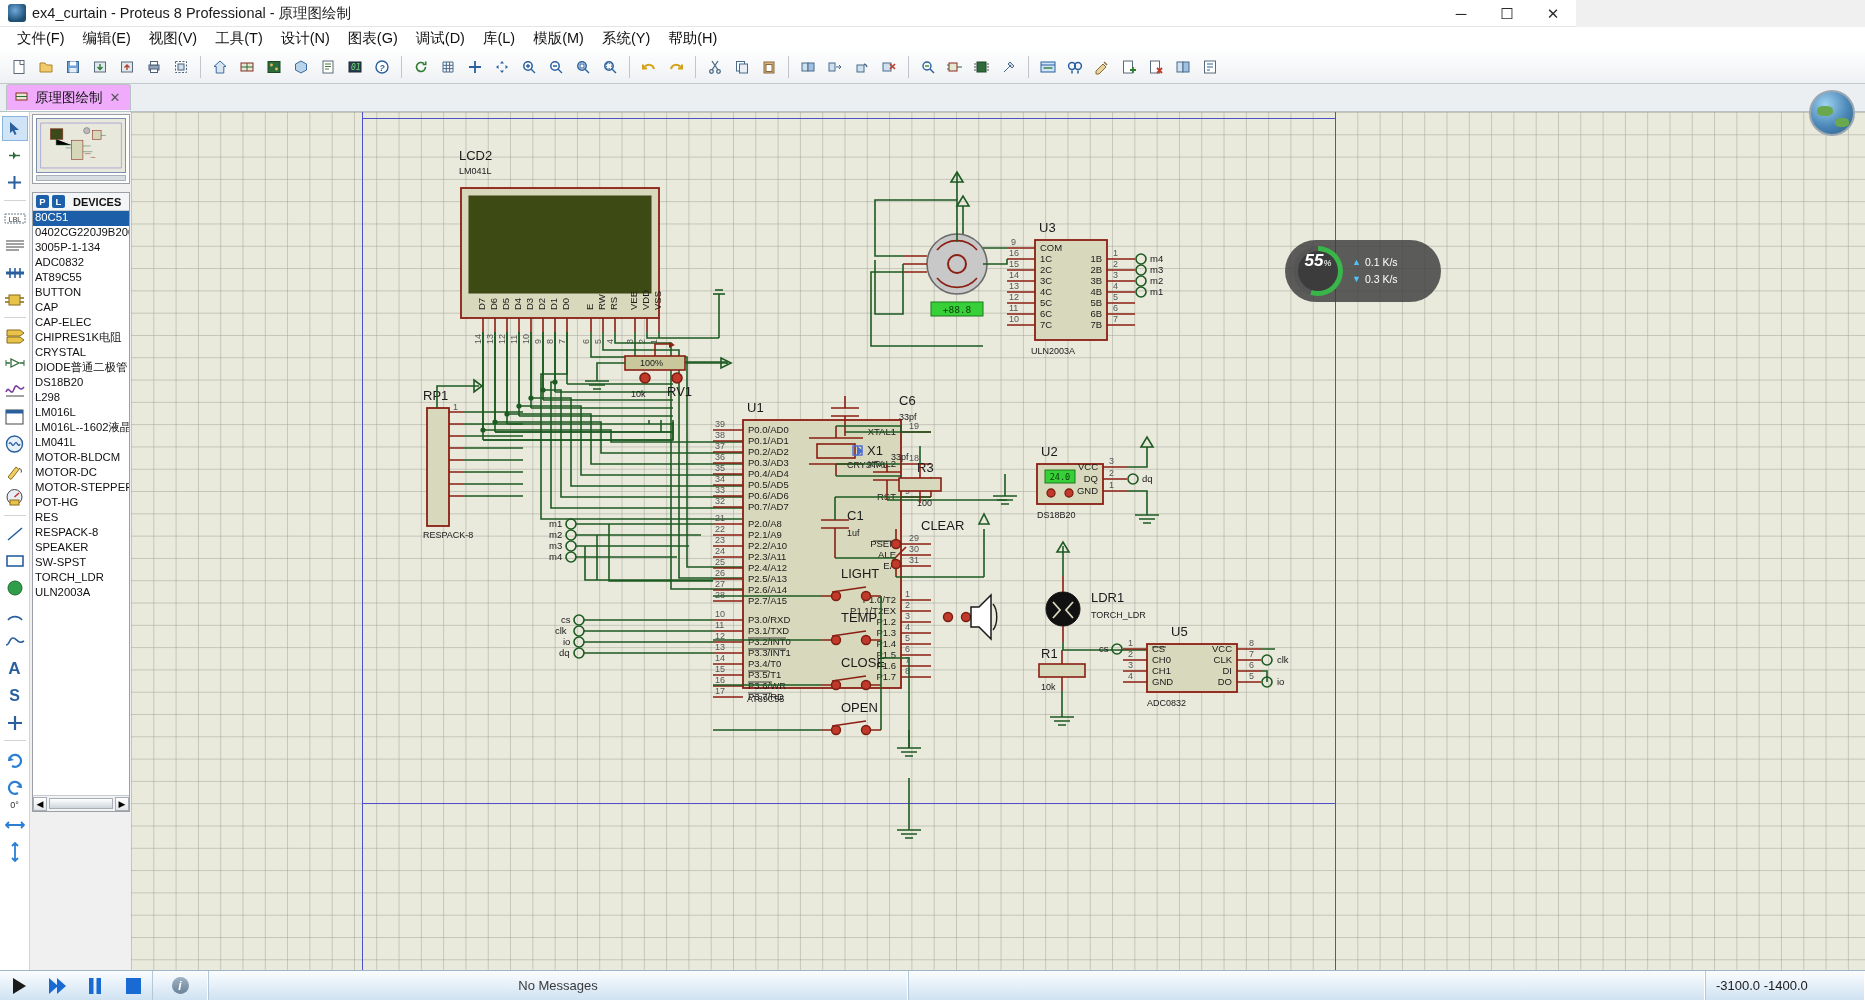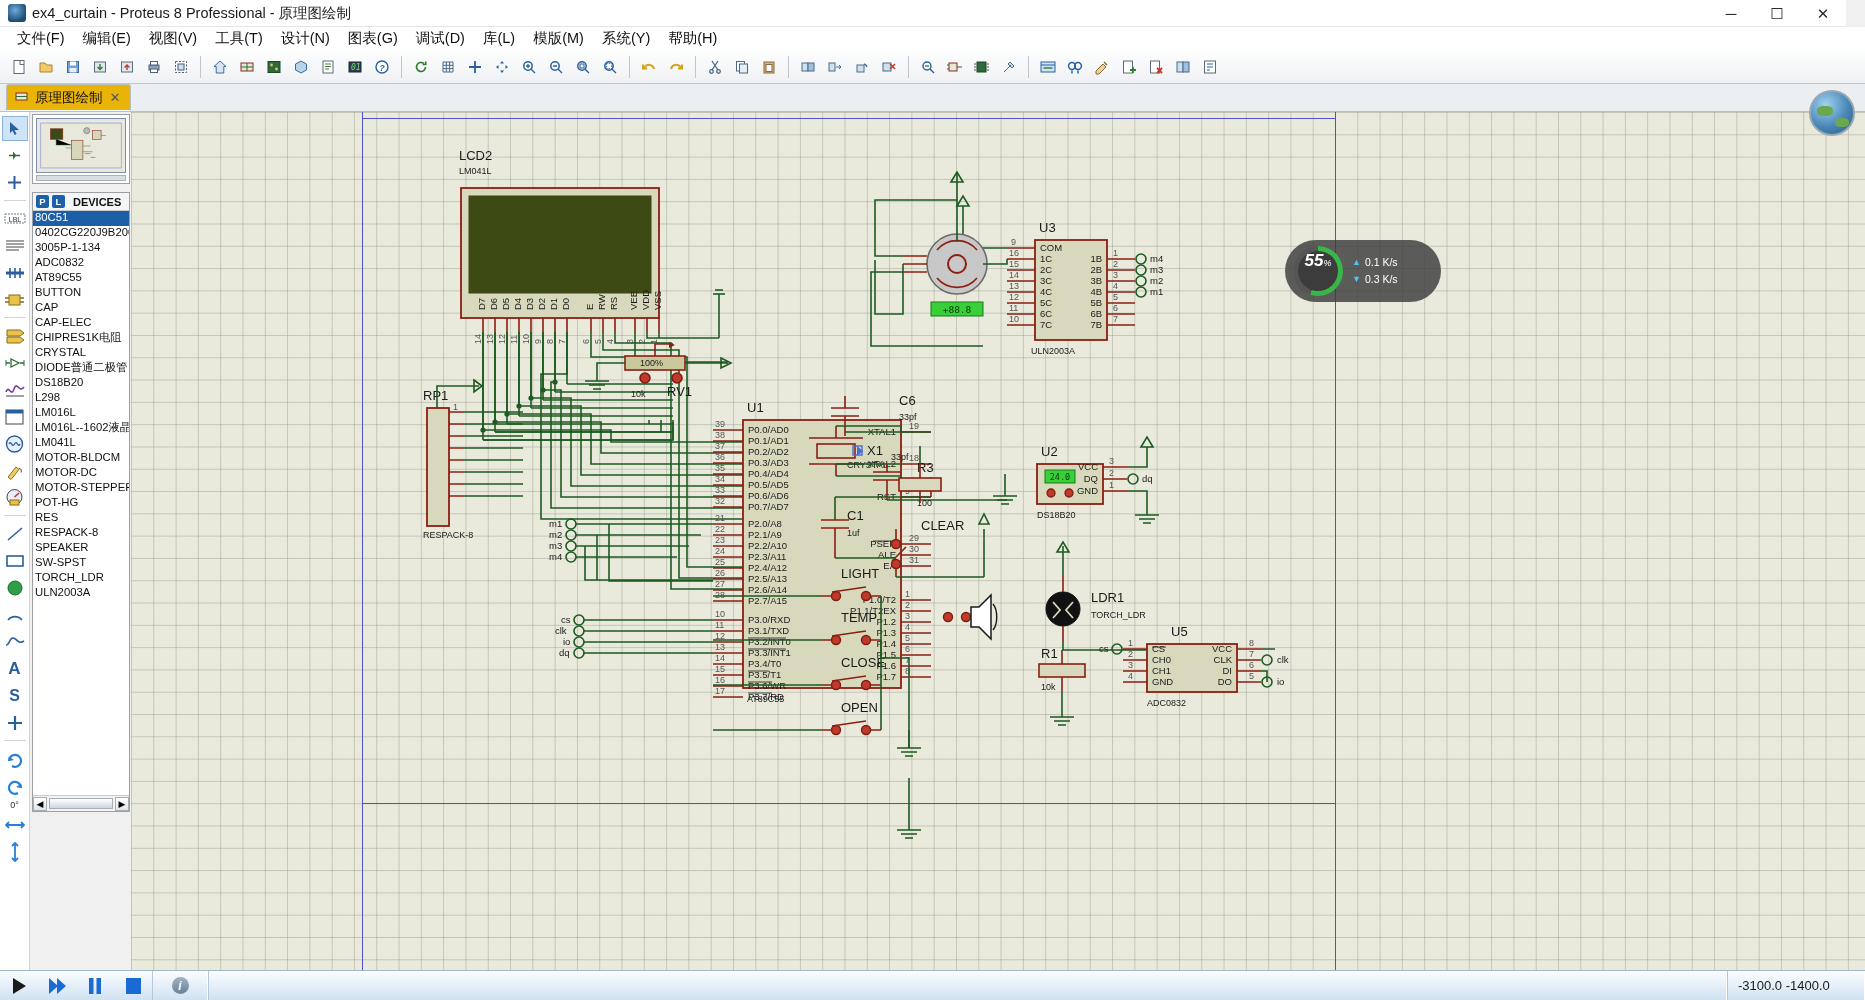--- a/index.html
+++ b/index.html
@@ -7,21 +7,21 @@
     margin: 0; padding: 0;
     width: 1865px; height: 1000px;
     overflow: hidden;
     font-family: "Liberation Sans", sans-serif;
     background: #f0f0f0;
   }
   #app { position: relative; width: 1865px; height: 1000px; }
 
   
   .titlebar {
-    position: absolute; left:0; top:0; width:1846px; height:27px;
+    position: absolute; left:0; top:0; width:1576px; height:27px;
     background: #ffffff;
     border-bottom: 1px solid #e5e5e5;
     display:flex; align-items:center;
   }
   .titlebar .app-icon {
     width:18px; height:18px; margin-left:8px; margin-right:6px;
     background: radial-gradient(circle at 40% 35%, #6fa8dc 0%, #1d4f73 70%);
     border-radius:3px;
   }
   .titlebar .title-text { font-size:14.5px; color:#1a1a1a; }
@@ -52,21 +52,21 @@
 
   
   .tabstrip {
     position:absolute; left:0; top:84px; width:1865px; height:28px;
     background:#eceff1; border-bottom:1px solid #b9c0c6;
     display:flex; align-items:flex-end;
   }
   .tab {
     height:27px; display:flex; align-items:center; gap:7px;
     padding:0 10px 0 8px; margin-left:6px;
-    background:#eab308; border:1px solid #b9c0c6; border-bottom:1px solid #fff;
+    background:#f0abfc; border:1px solid #b9c0c6; border-bottom:1px solid #fff;
     border-radius:3px 3px 0 0; font-size:13.5px; color:#111;margin-top:20px;
   }
   .tab .tab-close { font-size:13px; color:#555; }
 
   
   .leftcol {
     position:absolute; left:0; top:112px; width:30px; height:858px;
     background:#ffffff; border-right:1px solid #cfd4d8;
     display:flex; flex-direction:column; align-items:center; padding-top:4px; gap:2px;
   }
@@ -1325,17 +1325,18 @@
         </svg>
     </div>
     <div class="pb">
       <svg width="20" height="20">
           <rect x="3" y="2" width="15" height="16" fill="#1a6ad4"></rect>
         </svg>
     </div>
     <div class="sb-seg" style="width:56px;justify-content:center;">
       <div class="info-i">i</div>
     </div>
+    <div class="sb-seg sb-msg">No Messages</div>
     <div class="sb-seg sb-grow"></div>
-    <div class="sb-seg sb-coord" style="width:138px;justify-content:flex-start;">-3100.0  -1400.0</div>
+    <div class="sb-seg sb-coord" style="width:160px;justify-content:flex-start;">-3100.0  -1400.0</div>
   </div>
 
 </div>
 
 </body></html>

